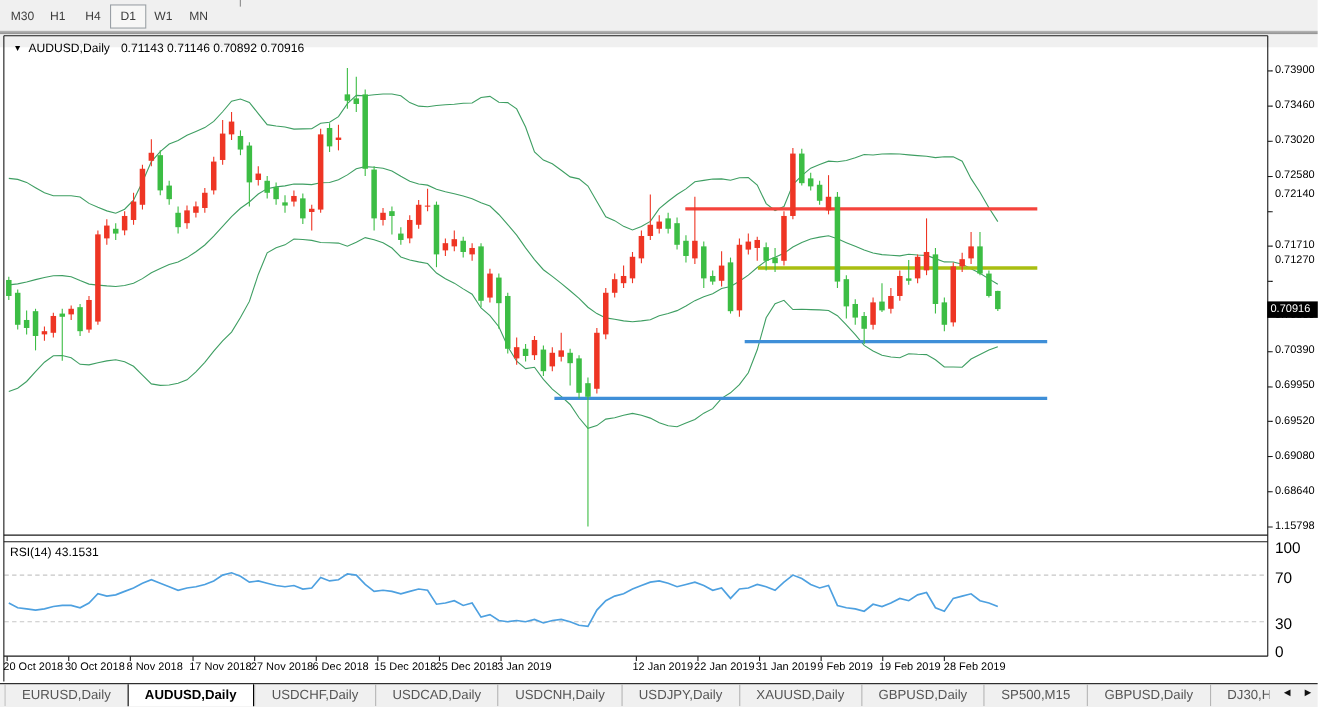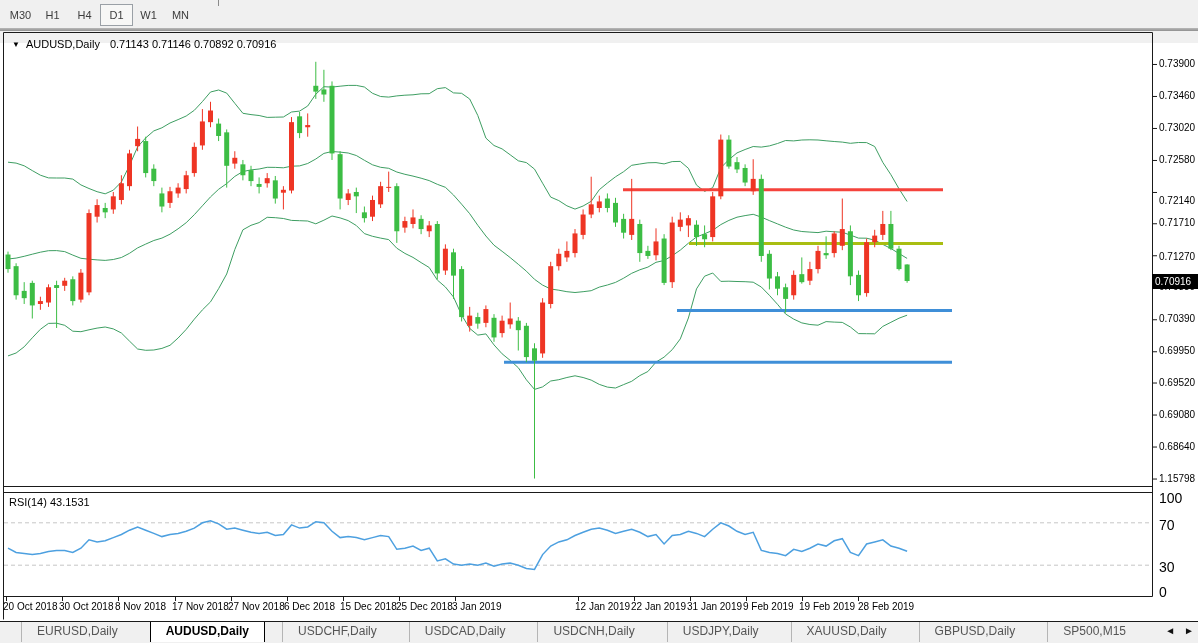--- a/index.html
+++ b/index.html
@@ -19,21 +19,21 @@
   .rsi-label{position:absolute;left:9px;top:496px;font-size:11px;color:#000;}
   .axis-lbl{position:absolute;left:1159px;width:39px;font-size:10px;color:#000;white-space:nowrap;}
   .rsi-lbl{position:absolute;left:1159px;width:39px;font-size:14px;color:#000;}
   .date-lbl{position:absolute;top:601px;font-size:10px;color:#000;white-space:nowrap;}
   #price-badge{position:absolute;left:1152px;top:273px;width:45px;height:15px;background:#000;
        color:#fff;font-size:10px;line-height:15px;padding-left:3px;}
   .tabbar{position:absolute;left:0;top:621px;width:1198px;height:22px;background:#f0f0f0;
        border-top:1px solid #1a1a1a;box-sizing:border-box;}
   #tabs{position:absolute;left:4px;top:0;height:20px;display:flex;max-width:1150px;overflow:hidden;}
   .tab{height:20px;line-height:19px;padding:0 15px;font-size:12px;color:#555;white-space:nowrap;
-       border-left:1px solid #b5b5b5;cursor:default;margin-left:17px;}
+       border-left:1px solid #b5b5b5;cursor:default;}
   .tab:last-child{border-right:1px solid #b5b5b5;}
   .tab.active{background:#fff;border:1px solid #000;border-bottom:none;color:#000;font-weight:bold;margin-top:-1px;height:21px;}
   .tab-arrows{position:absolute;right:4px;top:3px;font-size:10px;color:#111;}
   .tab-arrows span{margin-left:9px;cursor:default;}
 </style>
 </head>
 <body>
 
 <div class="toolbar">
   <div id="tf-buttons">
@@ -324,23 +324,23 @@
   <span class="tri">▼</span><span class="sym">AUDUSD,Daily</span><span>0.71143 0.71146 0.70892 0.70916</span>
 </div>
 
 <div class="rsi-label">RSI(14) 43.1531</div>
 
 <div id="price-axis">
     <div class="axis-lbl" style="top: 57.9737px;">0.73900</div>
     <div class="axis-lbl" style="top: 89.9749px;">0.73460</div>
     <div class="axis-lbl" style="top: 121.976px;">0.73020</div>
     <div class="axis-lbl" style="top: 153.977px;">0.72580</div>
-    <div class="axis-lbl" style="top: 195px;">0.72140</div>
+    <div class="axis-lbl" style="top: 171px;">0.72140</div>
     <div class="axis-lbl" style="top: 217.252px;">0.71710</div>
-    <div class="axis-lbl" style="top: 251px;">0.71270</div>
+    <div class="axis-lbl" style="top: 231px;">0.71270</div>
     <div class="axis-lbl" style="top: 281.255px;">0.70830</div>
     <div class="axis-lbl" style="top: 313.256px;">0.70390</div>
     <div class="axis-lbl" style="top: 345.257px;">0.69950</div>
     <div class="axis-lbl" style="top: 376.531px;">0.69520</div>
     <div class="axis-lbl" style="top: 408.532px;">0.69080</div>
     <div class="axis-lbl" style="top: 440.533px;">0.68640</div>
     <div class="axis-lbl" style="top: 472.535px;">1.15798</div>
   </div>
 <div id="rsi-scale">
     <div class="rsi-lbl" style="top: 490px;">100</div>

